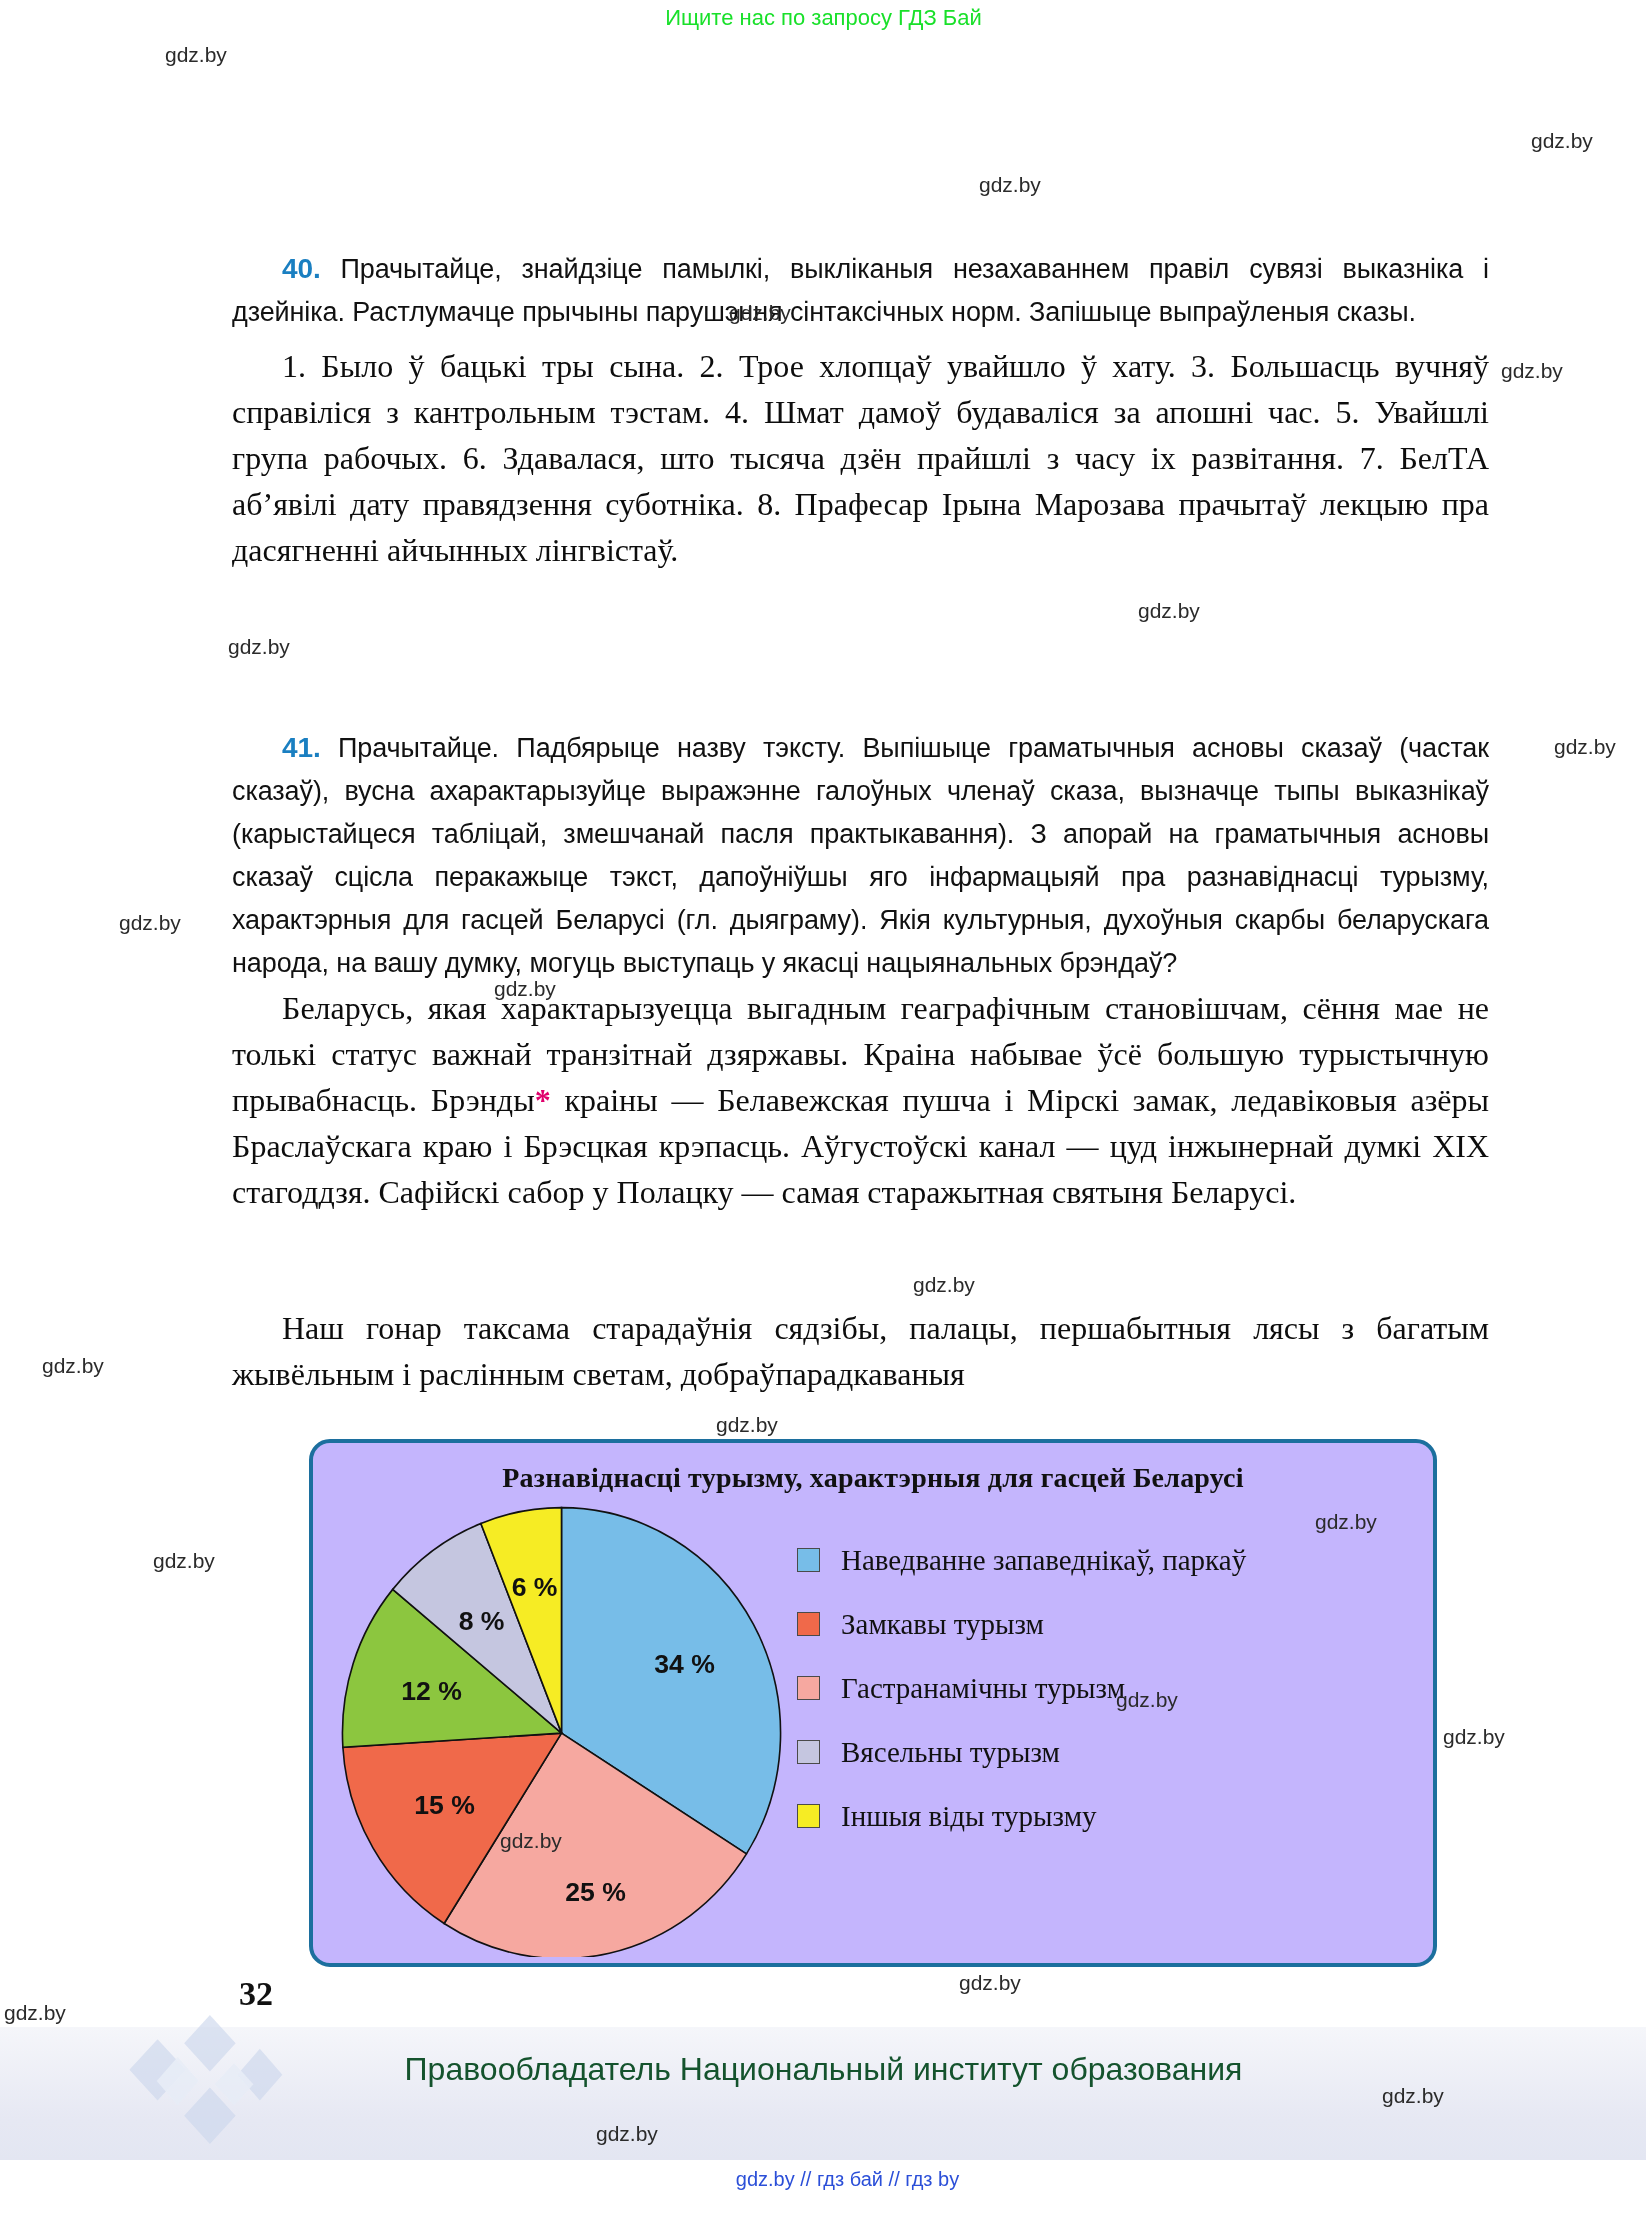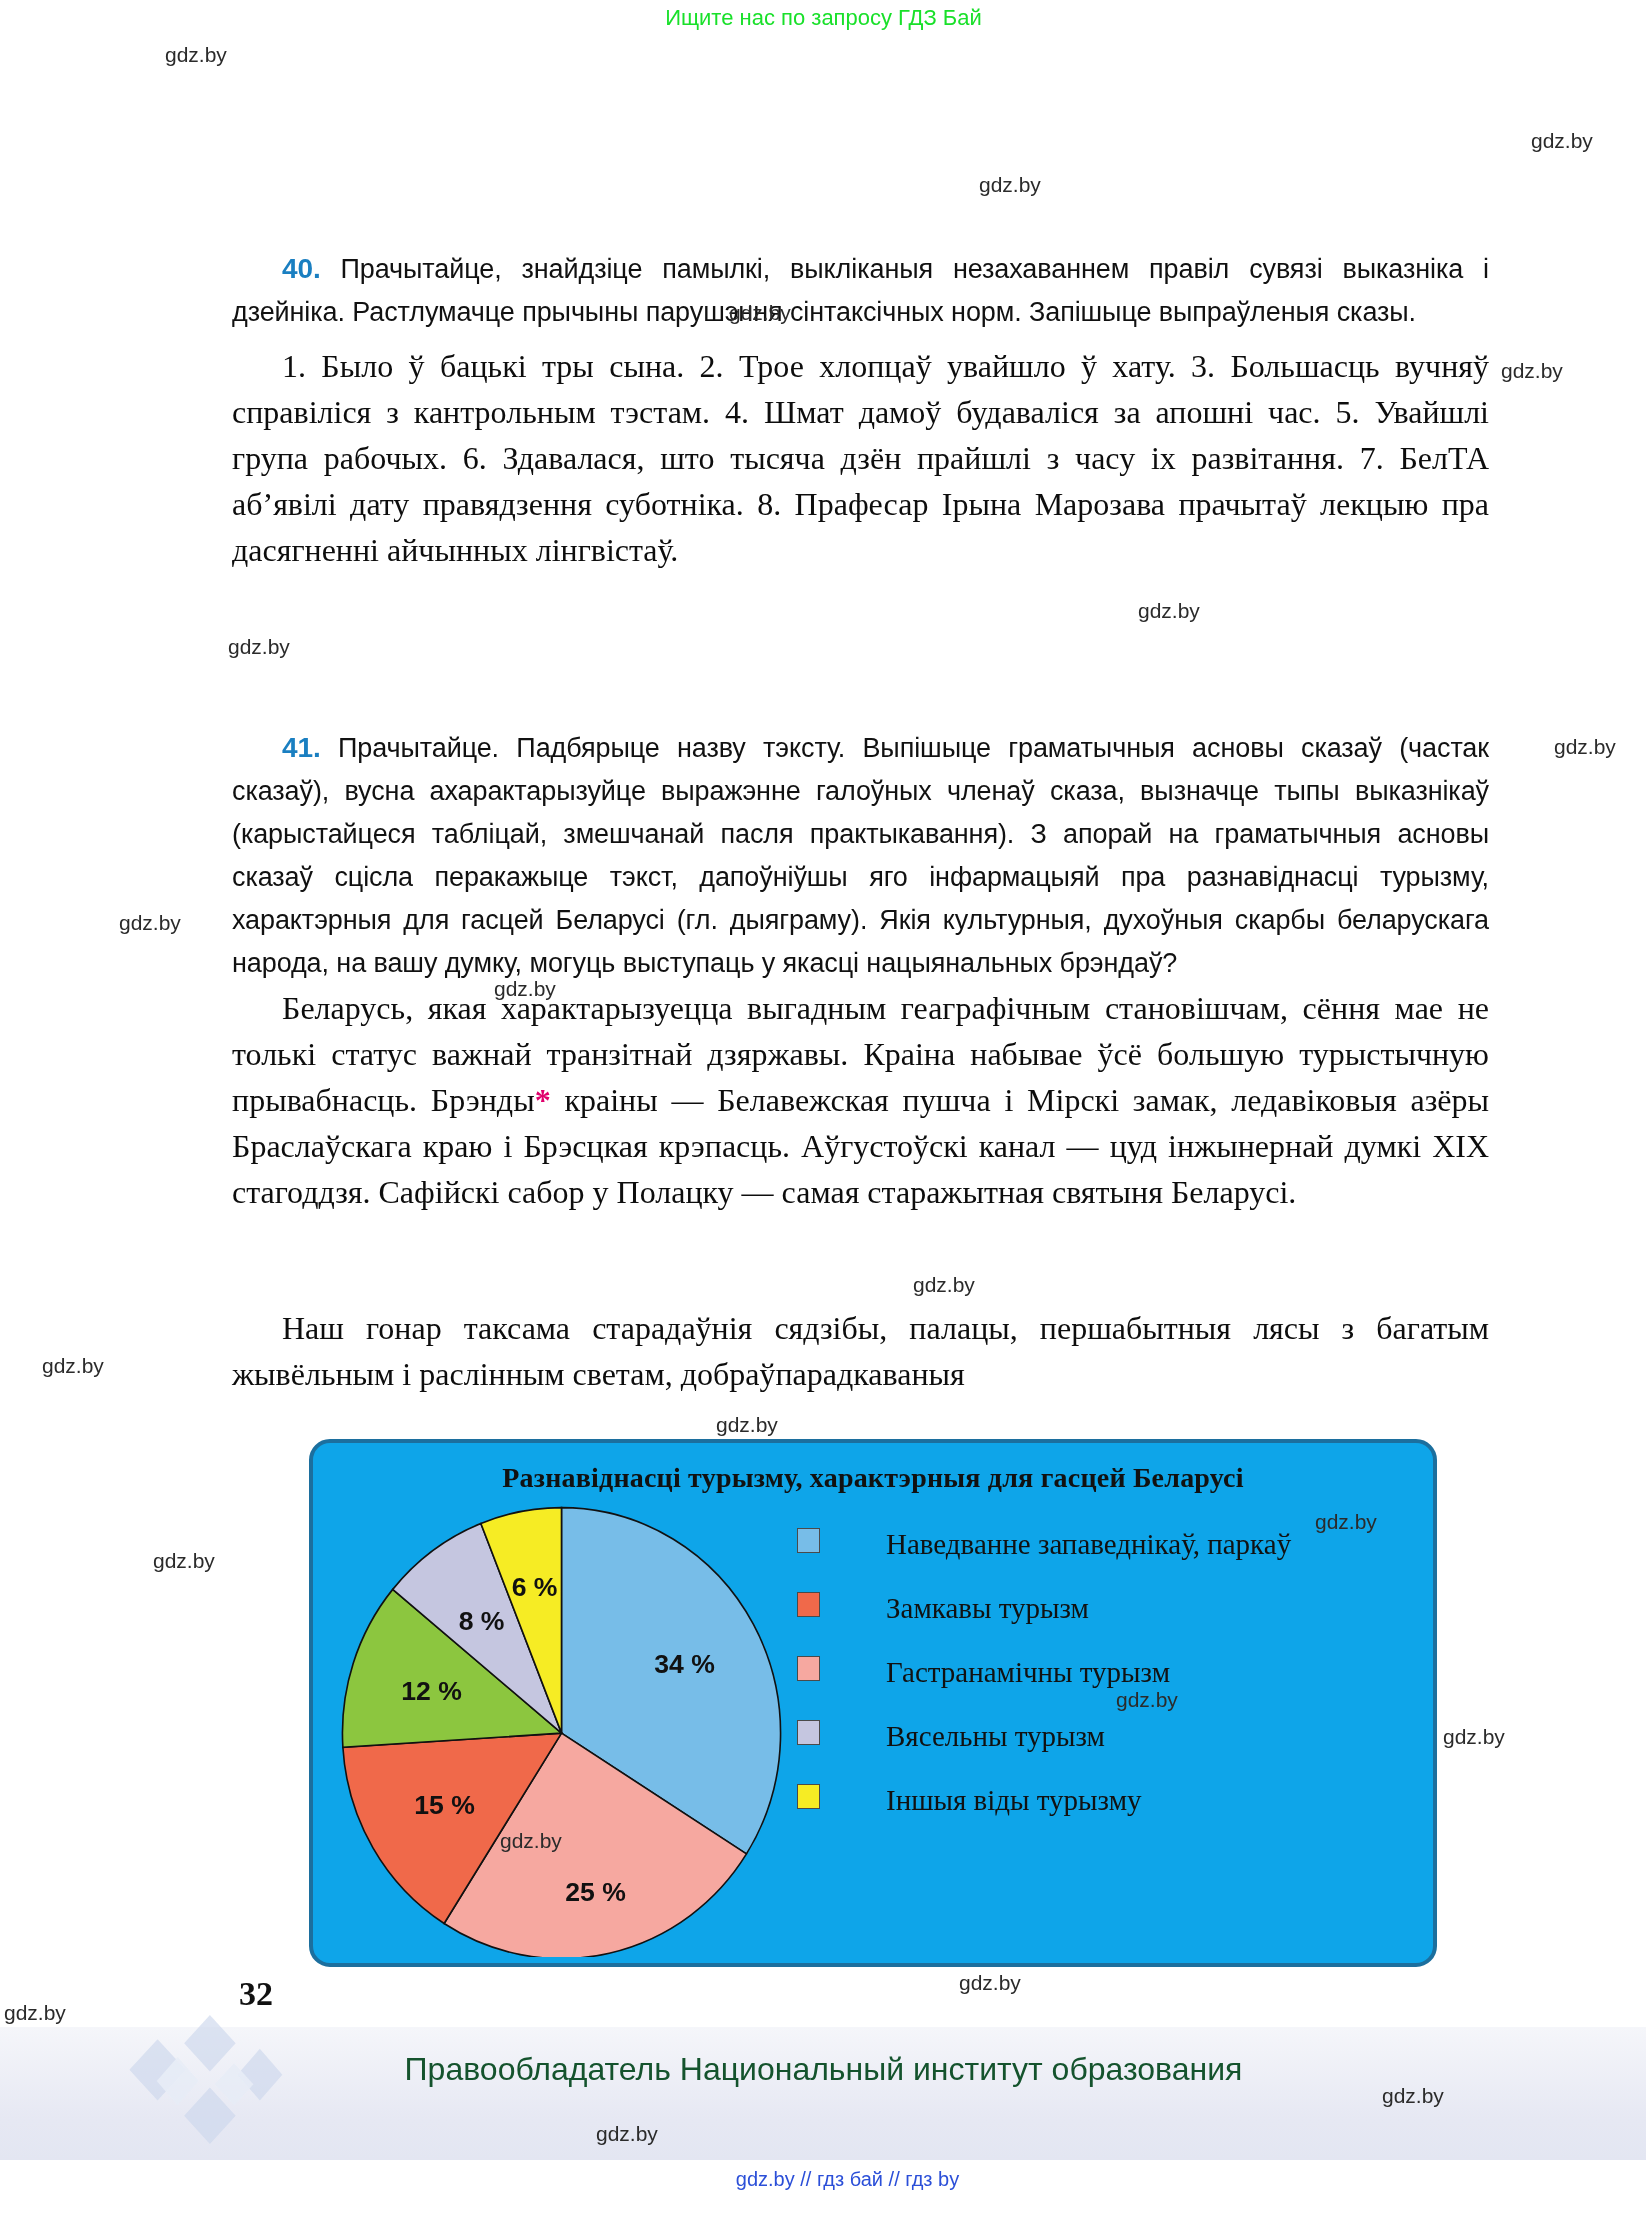--- a/index.html
+++ b/index.html
@@ -68,43 +68,42 @@
   .serif .lead{display:inline-block;width:50px;}
   .ast{color:#e0006c;font-weight:bold;}
 
   
   .chart-card{
     position:absolute;
     left:309px;top:1439px;
     width:1128px;height:528px;
     border:4px solid #1c6f9e;
     border-radius:21px;
-    background:#0ea5e9;
+    background:#c4b5fd;
     box-sizing:border-box;
     z-index:20;
   }
   .chart-title{
     position:absolute;top:18.5px;left:0;width:100%;
     text-align:center;
     font-family:"Liberation Serif", serif;
     font-weight:bold;
     font-size:28px;
     color:#111;
     letter-spacing:0.2px;
   }
   .pie-wrap{position:absolute;left:22.6px;top:63px;width:451px;height:451px;}
   .legend{
     position:absolute;
     left:484px;top:85px;
     width:621px;
   }
   .legend-row{
-    display:flex;align-items:flex-start;
+    display:flex;align-items:center;
     height:64px;
-    gap:45px;
   }
   .swatch{
     width:21px;height:22.6px;
     border:1.2px solid #4a4a4a;
     margin-right:21px;
     flex:0 0 auto;
   }
   .legend-label{
     font-family:"Liberation Serif", serif;
     font-size:29px;

